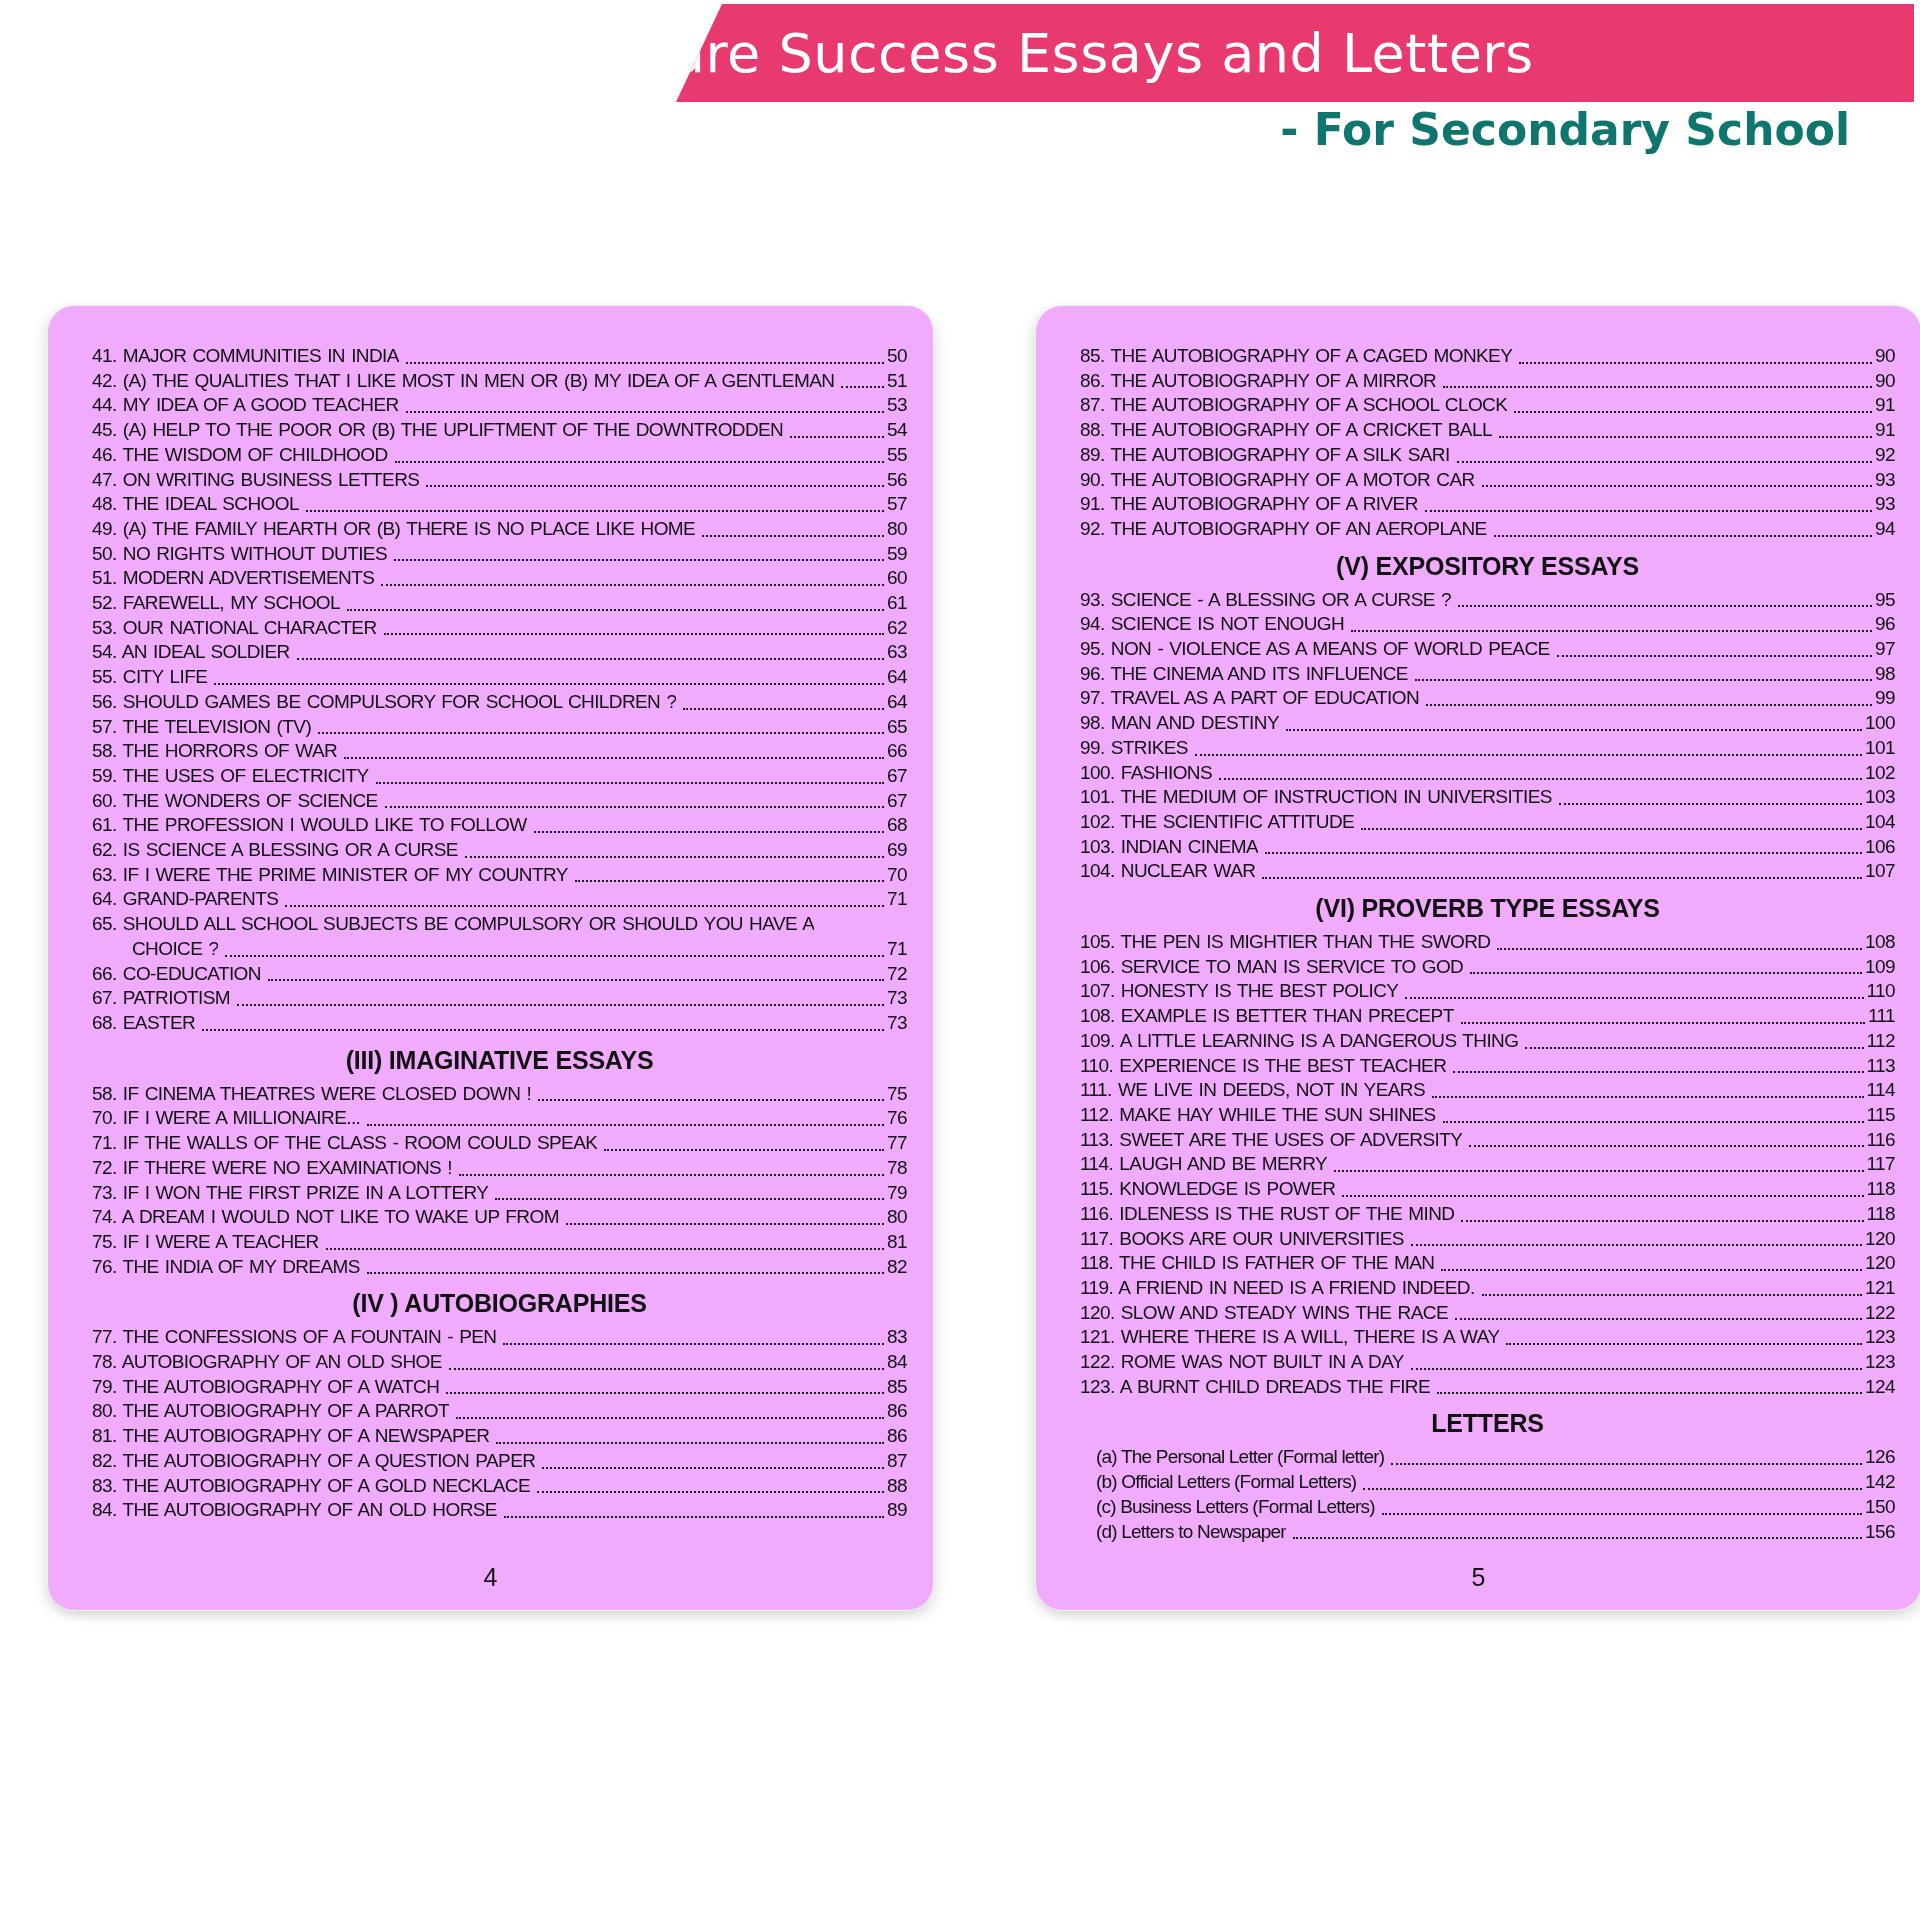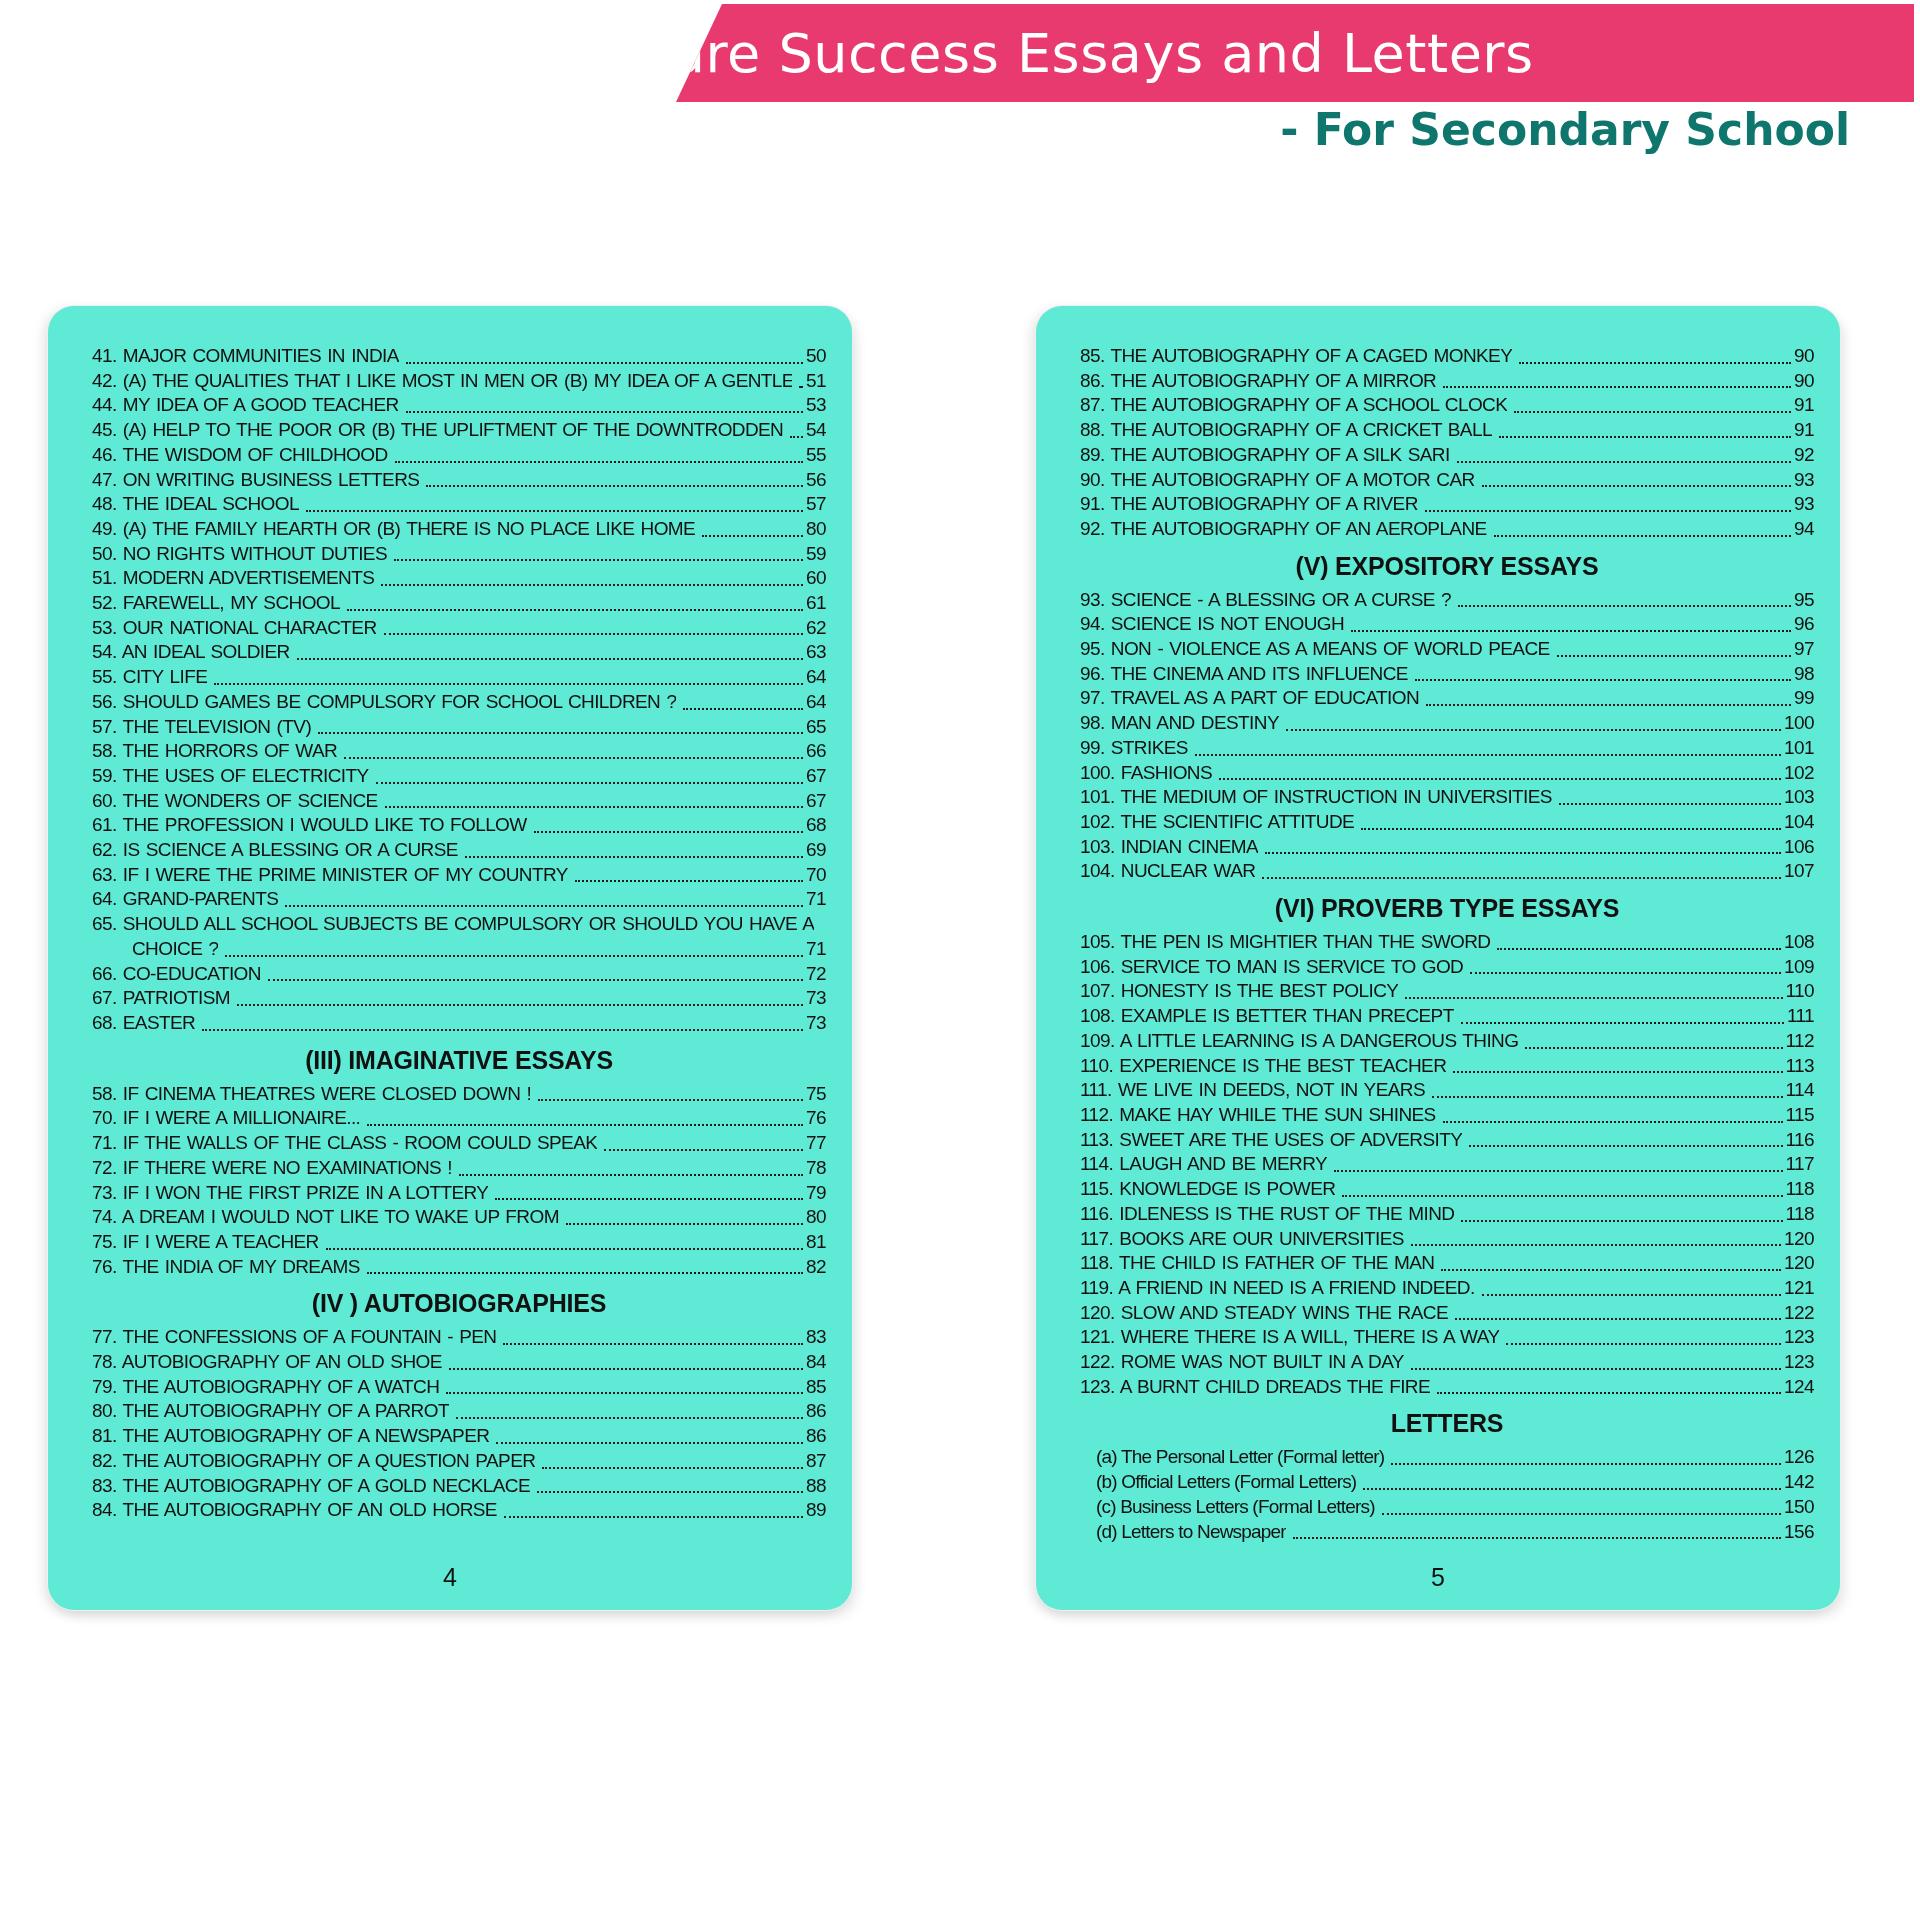--- a/index.html
+++ b/index.html
@@ -22,22 +22,22 @@
     white-space:nowrap;
   }
   .subtitle{
     position:absolute;top:104px;right:70px;
     font-size:44px;font-weight:bold;letter-spacing:0;
     font-family:"DejaVu Sans","Liberation Sans",sans-serif;
     white-space:nowrap;color:#0f766e;
   }
   
   .page{
-    position:absolute;top:306px;width:804px;height:1304px;
-    background:#5eead4;border-radius:26px;box-sizing:border-box;
+    position:absolute;top:306px;width:885px;height:1304px;
+    background:#f0abfc;border-radius:26px;box-sizing:border-box;
     box-shadow:0 0 0 1px #efefef, -5px 3px 12px rgba(0,0,0,0.10), 5px 7px 12px rgba(0,0,0,0.09);
   }
   .page-left{left:48px;}
   .page-right{left:1036px;}
   .content{padding:38px 26px 0 44px;}
   
   .row{
     display:flex;align-items:flex-end;
     font-size:19px;line-height:24.7px;
     letter-spacing:-0.6px;word-spacing:1.5px;

